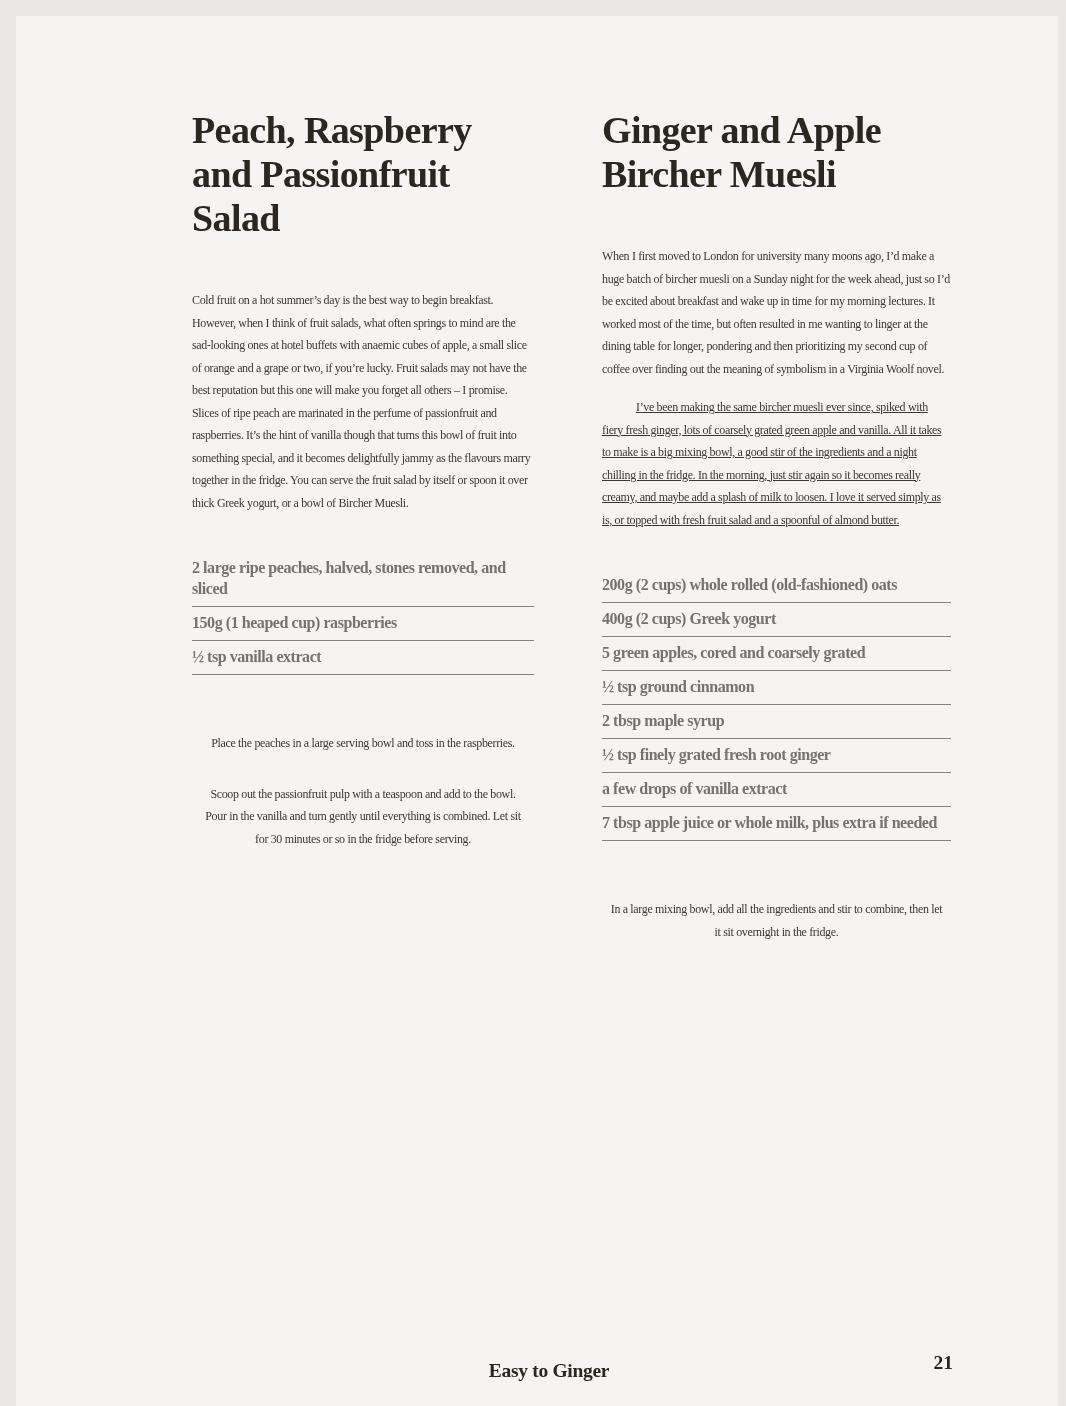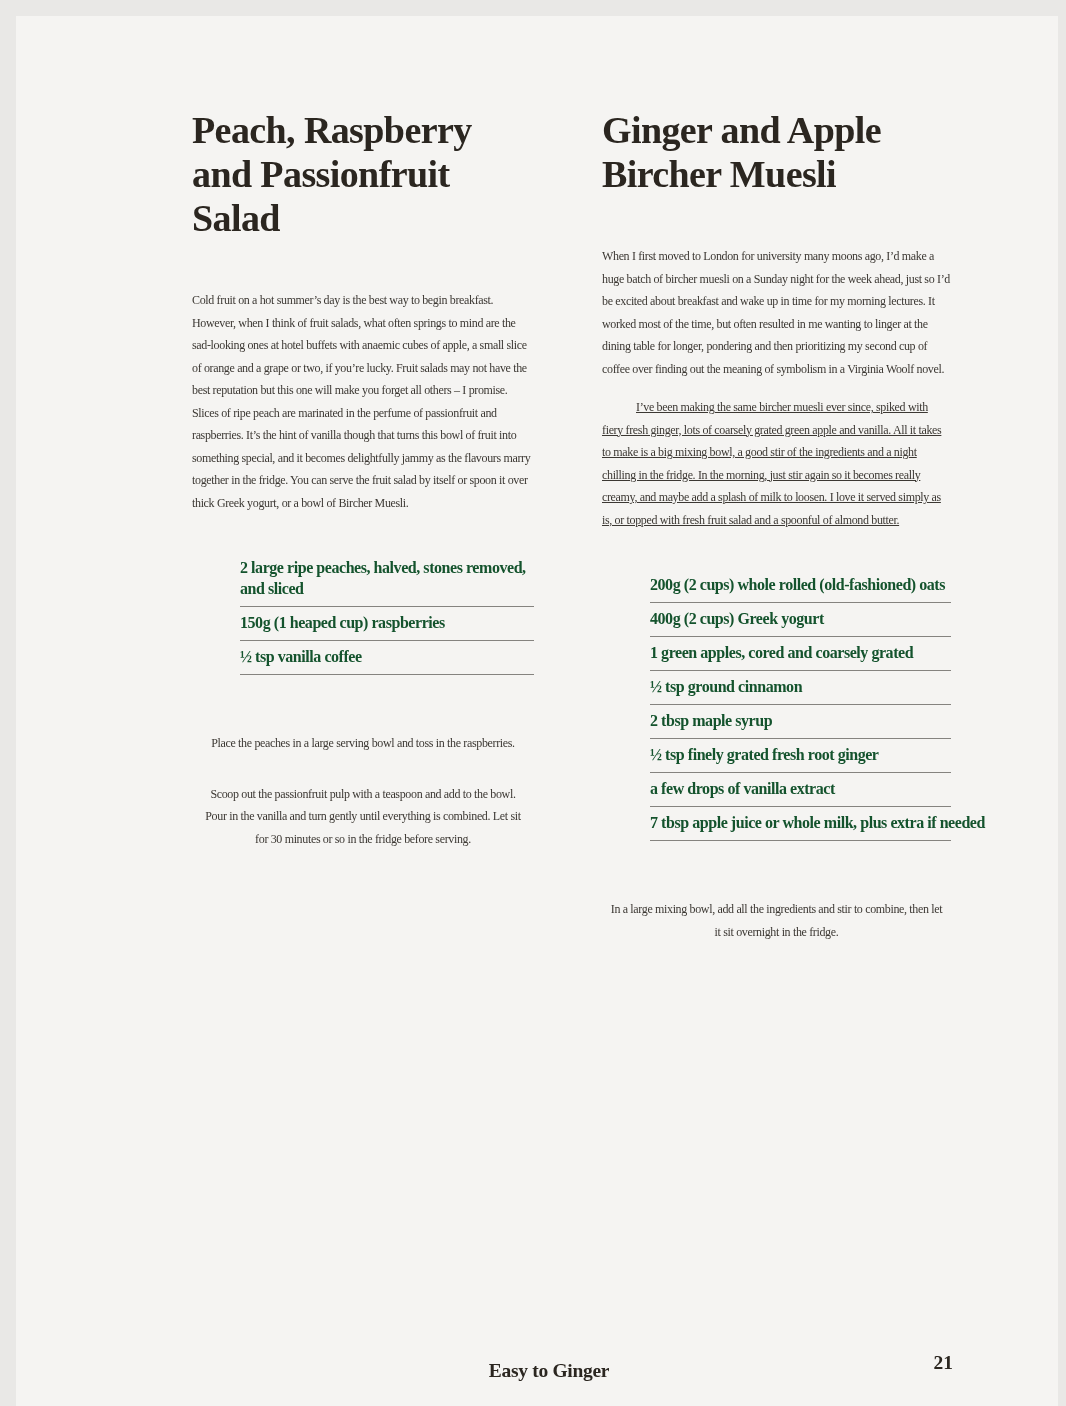--- a/index.html
+++ b/index.html
@@ -39,25 +39,24 @@
 
   .indent { text-indent: 34px; text-decoration: underline; }
 
   .ingredient-list { margin-top: 22px; }
 
   .ingredient {
     font-size: 16px;
     line-height: 21px;
     font-weight: 700;
     letter-spacing: -0.45px;
-    color: #14532d;
+    color: #737373;
     padding: 5px 0 7px 0;
     border-bottom: 1px solid #85837f;
     white-space: nowrap;
-    margin-left: 48px;
   }
   .ingredient.two-line { white-space: normal; }
 
   .method { margin-top: 33px; text-align: center; }
   .method p { margin-bottom: 12px; }
 
   .footer {
     position: absolute;
     left: 0;
     top: 1328px;
@@ -99,39 +98,39 @@
 <div class="page">
 
   <section class="col left">
     <h1 class="recipe-title">Peach, Raspberry and Passionfruit Salad</h1>
 
     <p class="body-text">Cold fruit on a hot summer’s day is the best way to begin breakfast. However, when I think of fruit salads, what often springs to mind are the sad-looking ones at hotel buffets with anaemic cubes of apple, a small slice of orange and a grape or two, if you’re lucky. Fruit salads may not have the best reputation but this one will make you forget all others – I promise. Slices of ripe peach are marinated in the perfume of passionfruit and raspberries. It’s the hint of vanilla though that turns this bowl of fruit into something special, and it becomes delightfully jammy as the flavours marry together in the fridge. You can serve the fruit salad by itself or spoon it over thick Greek yogurt, or a bowl of Bircher Muesli.</p>
 
     <div class="ingredient-list">
       <div class="ingredient two-line">2 large ripe peaches, halved, stones removed, and sliced</div>
       <div class="ingredient">150g (1 heaped cup) raspberries</div>
-      <div class="ingredient">½ tsp vanilla coffee</div>
+      <div class="ingredient">½ tsp vanilla extract</div>
     </div>
 
     <div class="method">
       <p class="body-text">Place the peaches in a large serving bowl and toss in the raspberries.</p>
       <p class="body-text">Scoop out the passionfruit pulp with a teaspoon and add to the bowl. Pour in the vanilla and turn gently until everything is combined. Let sit for 30 minutes or so in the fridge before serving.</p>
     </div>
   </section>
 
   <section class="col right">
     <h1 class="recipe-title">Ginger and Apple Bircher Muesli</h1>
 
     <p class="body-text">When I first moved to London for university many moons ago, I’d make a huge batch of bircher muesli on a Sunday night for the week ahead, just so I’d be excited about breakfast and wake up in time for my morning lectures. It worked most of the time, but often resulted in me wanting to linger at the dining table for longer, pondering and then prioritizing my second cup of coffee over finding out the meaning of symbolism in a Virginia Woolf novel.</p>
     <p class="body-text indent">I’ve been making the same bircher muesli ever since, spiked with fiery fresh ginger, lots of coarsely grated green apple and vanilla. All it takes to make is a big mixing bowl, a good stir of the ingredients and a night chilling in the fridge. In the morning, just stir again so it becomes really creamy, and maybe add a splash of milk to loosen. I love it served simply as is, or topped with fresh fruit salad and a spoonful of almond butter.</p>
 
     <div class="ingredient-list">
       <div class="ingredient">200g (2 cups) whole rolled (old-fashioned) oats</div>
       <div class="ingredient">400g (2 cups) Greek yogurt</div>
-      <div class="ingredient">1 green apples, cored and coarsely grated</div>
+      <div class="ingredient">5 green apples, cored and coarsely grated</div>
       <div class="ingredient">½ tsp ground cinnamon</div>
       <div class="ingredient">2 tbsp maple syrup</div>
       <div class="ingredient">½ tsp finely grated fresh root ginger</div>
       <div class="ingredient">a few drops of vanilla extract</div>
       <div class="ingredient">7 tbsp apple juice or whole milk, plus extra if needed</div>
     </div>
 
     <div class="method">
       <p class="body-text">In a large mixing bowl, add all the ingredients and stir to combine, then let it sit overnight in the fridge.</p>
     </div>

